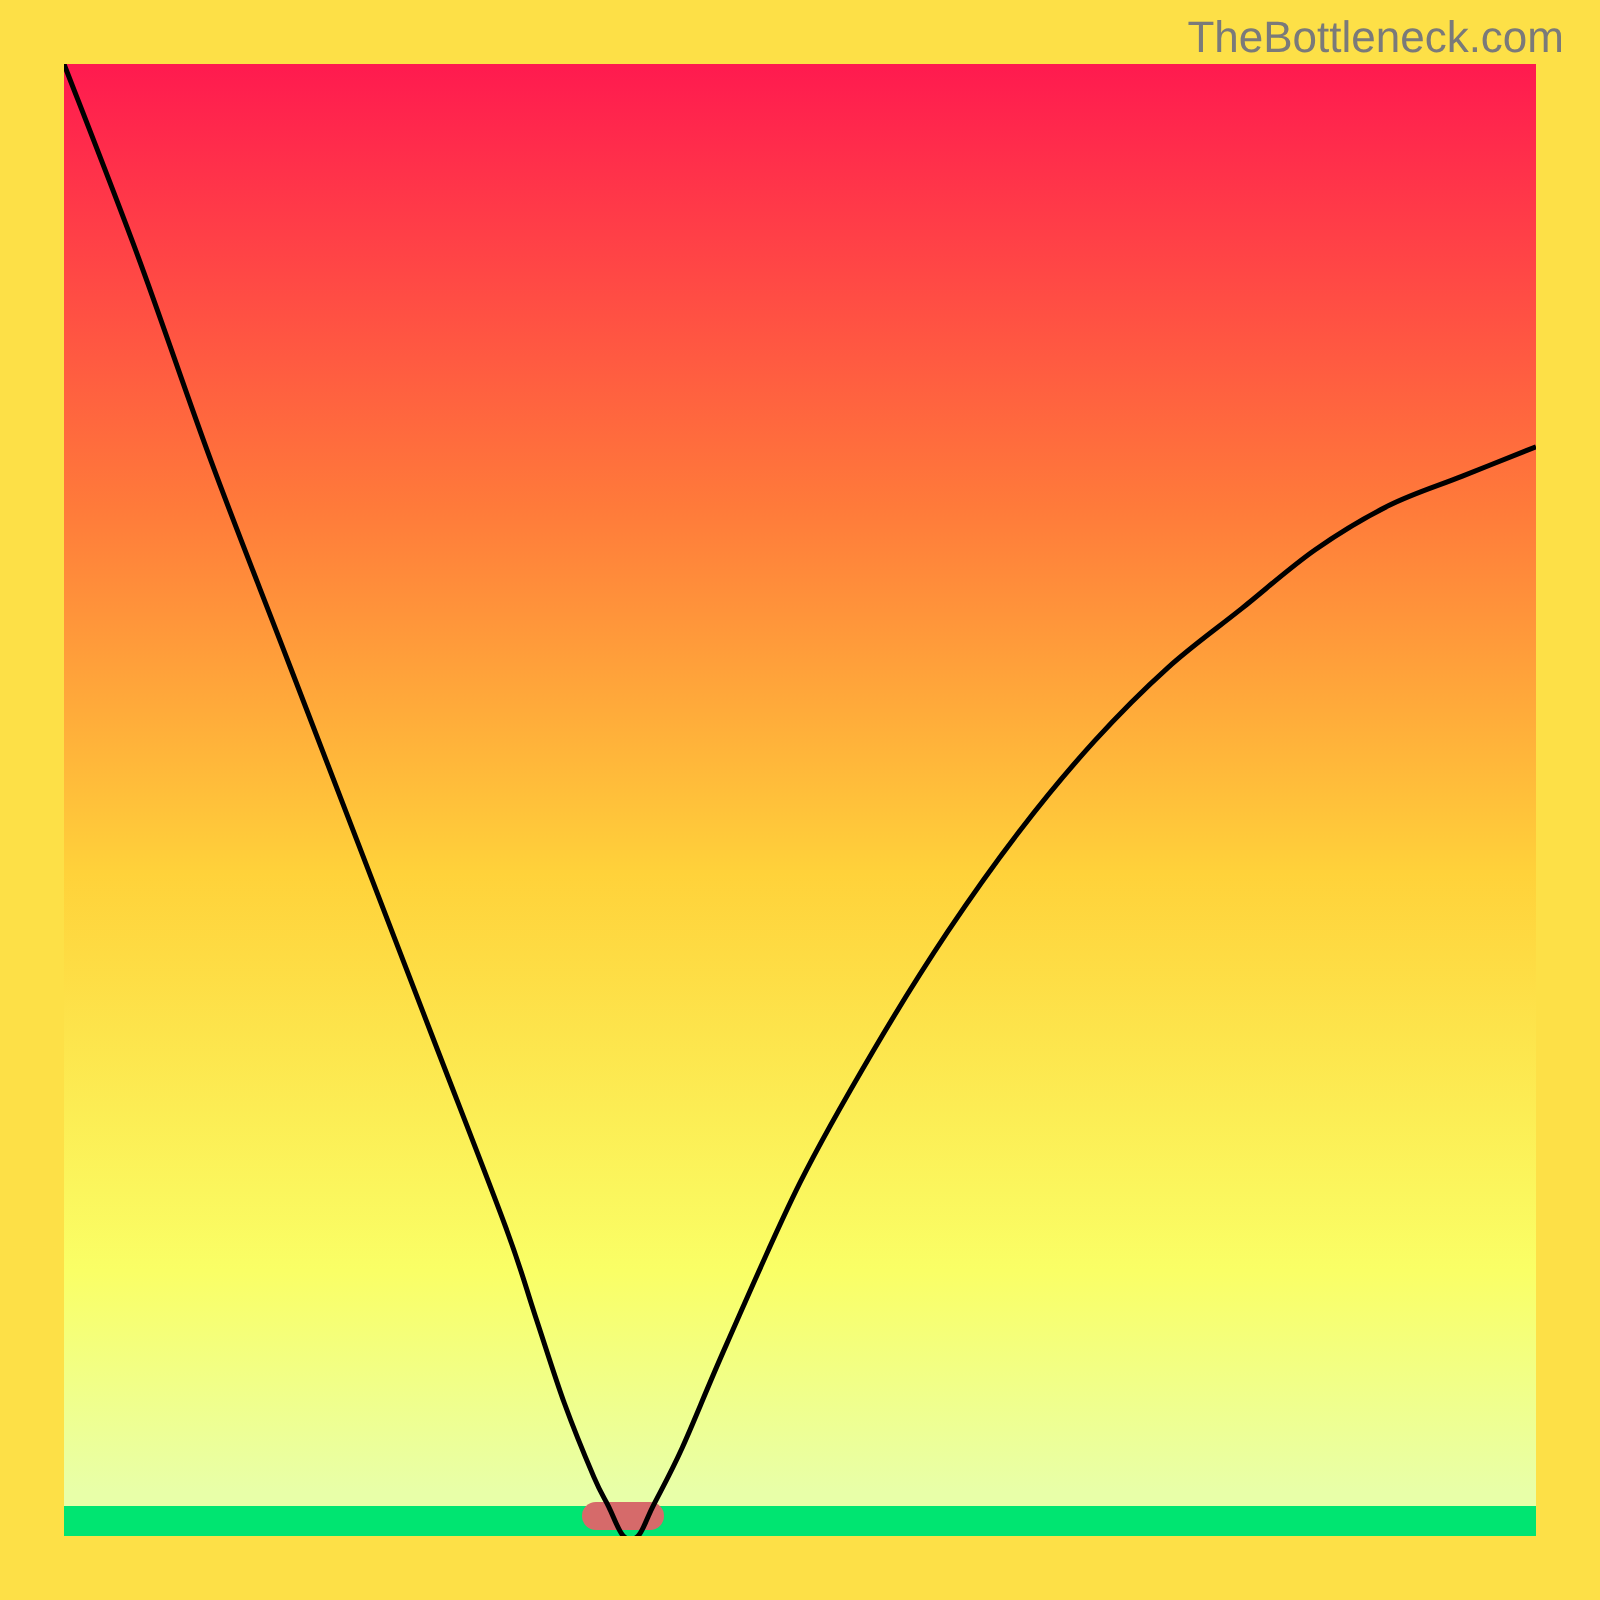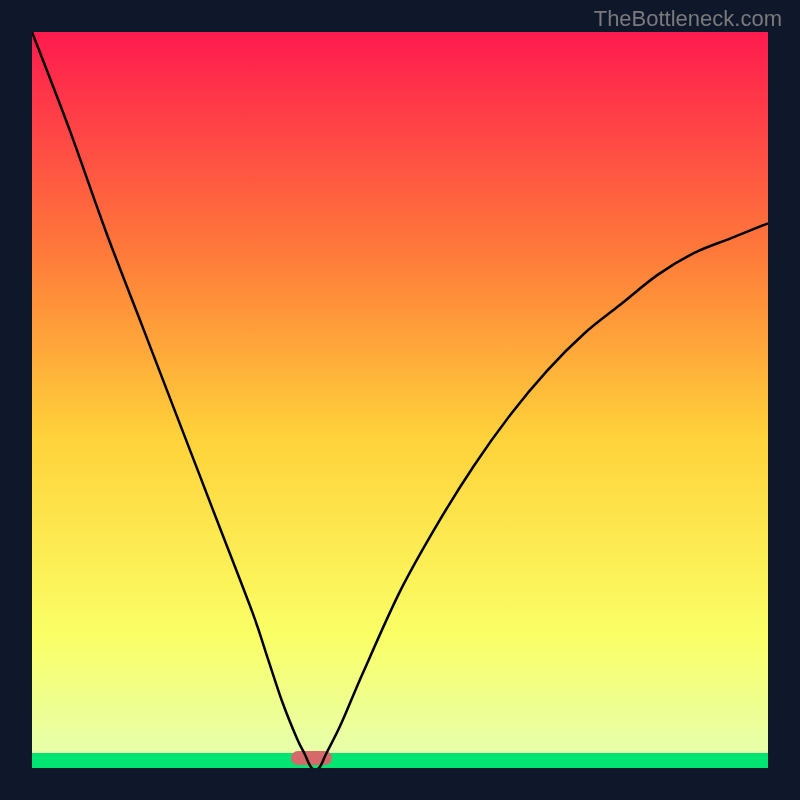--- a/index.html
+++ b/index.html
@@ -2,21 +2,21 @@
 <html><head>
 <meta charset="utf-8">
 <style>
   * { margin: 0; padding: 0; box-sizing: border-box; }
   html, body { width: 800px; height: 800px; overflow: hidden; }
   body { font-family: Arial, sans-serif; background: #000; }
 
   .frame {
     width: 800px;
     height: 800px;
-    background: #0f172a;
+    background: #fde047;
     position: relative;
     text-align: center;
   }
 
   .watermark {
     position: absolute;
     top: 6px;
     right: 18px;
     color: #7a7a7a;
     font-size: 22px;

